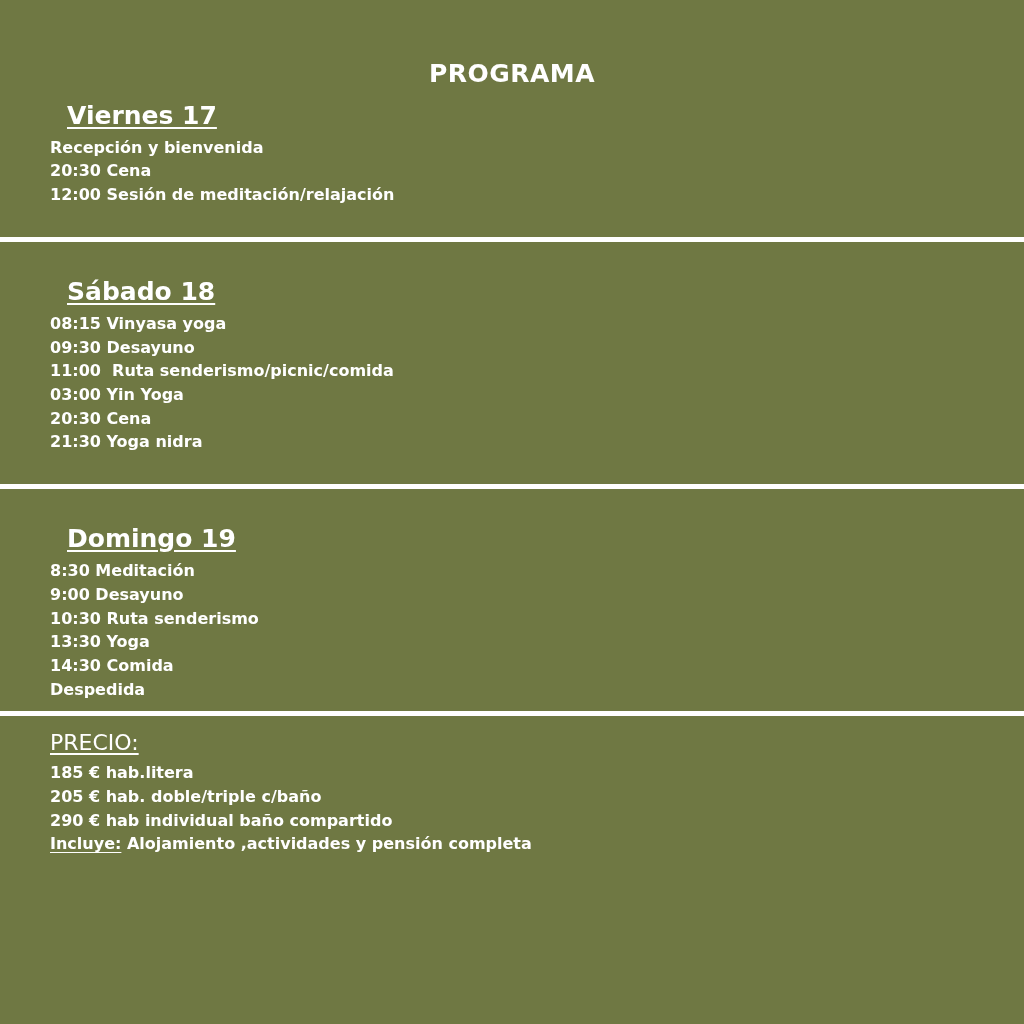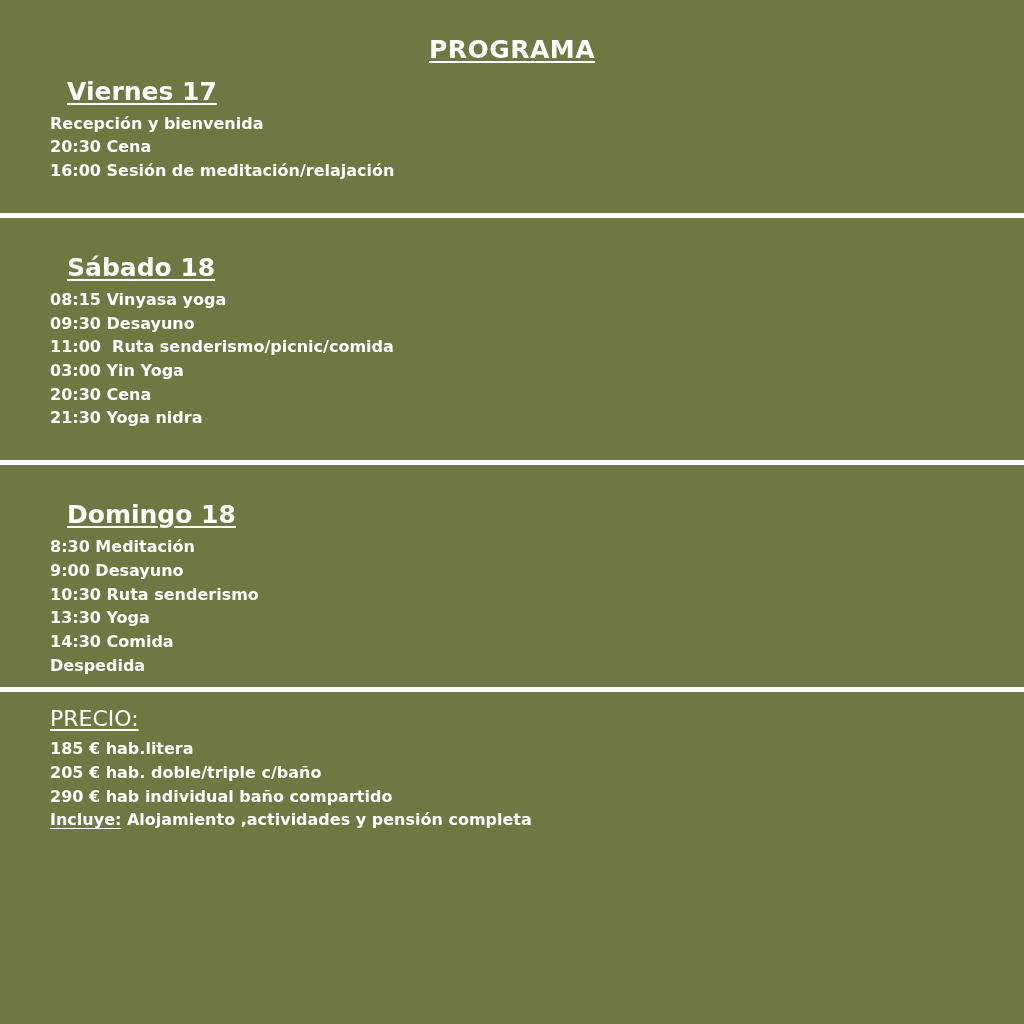--- a/index.html
+++ b/index.html
@@ -18,23 +18,22 @@
     position: relative;
     width: 1024px;
     height: 1024px;
     box-sizing: border-box;
   }
   .title {
     text-align: center;
     font-weight: bold;
     font-size: 25px;
     letter-spacing: 0.5px;
-    text-decoration: underline;
     text-underline-offset: 3px;
-    padding-top: 36px;
+    padding-top: 60px;
     line-height: 1.1;
   }
   .section {
     padding: 0 0 0 50px;
   }
   .section.first {
     padding-top: 12px;
   }
   .day-heading {
     font-weight: bold;
@@ -81,21 +80,21 @@
 <body>
 
 <div class="page">
 
   <div class="title">PROGRAMA</div>
 
   <div class="section first">
     <div class="day-heading">Viernes 17</div>
     <p class="line">Recepción y bienvenida</p>
     <p class="line">20:30 Cena</p>
-    <p class="line">16:00 Sesión de meditación/relajación</p>
+    <p class="line">12:00 Sesión de meditación/relajación</p>
   </div>
 
   <div class="gap-before-rule"></div>
   <div class="divider"></div>
   <div class="gap-after-rule"></div>
 
   <div class="section">
     <div class="day-heading">Sábado 18</div>
     <p class="line">08:15 Vinyasa yoga</p>
     <p class="line">09:30 Desayuno</p>
@@ -103,21 +102,21 @@
     <p class="line">03:00 Yin Yoga</p>
     <p class="line">20:30 Cena</p>
     <p class="line">21:30 Yoga nidra</p>
   </div>
 
   <div class="gap-before-rule"></div>
   <div class="divider"></div>
   <div class="gap-after-rule"></div>
 
   <div class="section">
-    <div class="day-heading">Domingo 18</div>
+    <div class="day-heading">Domingo 19</div>
     <p class="line">8:30 Meditación</p>
     <p class="line">9:00 Desayuno</p>
     <p class="line">10:30 Ruta senderismo</p>
     <p class="line">13:30 Yoga</p>
     <p class="line">14:30 Comida</p>
     <p class="line">Despedida</p>
   </div>
 
   <div class="spacer-sm"></div>
   <div class="divider"></div>

